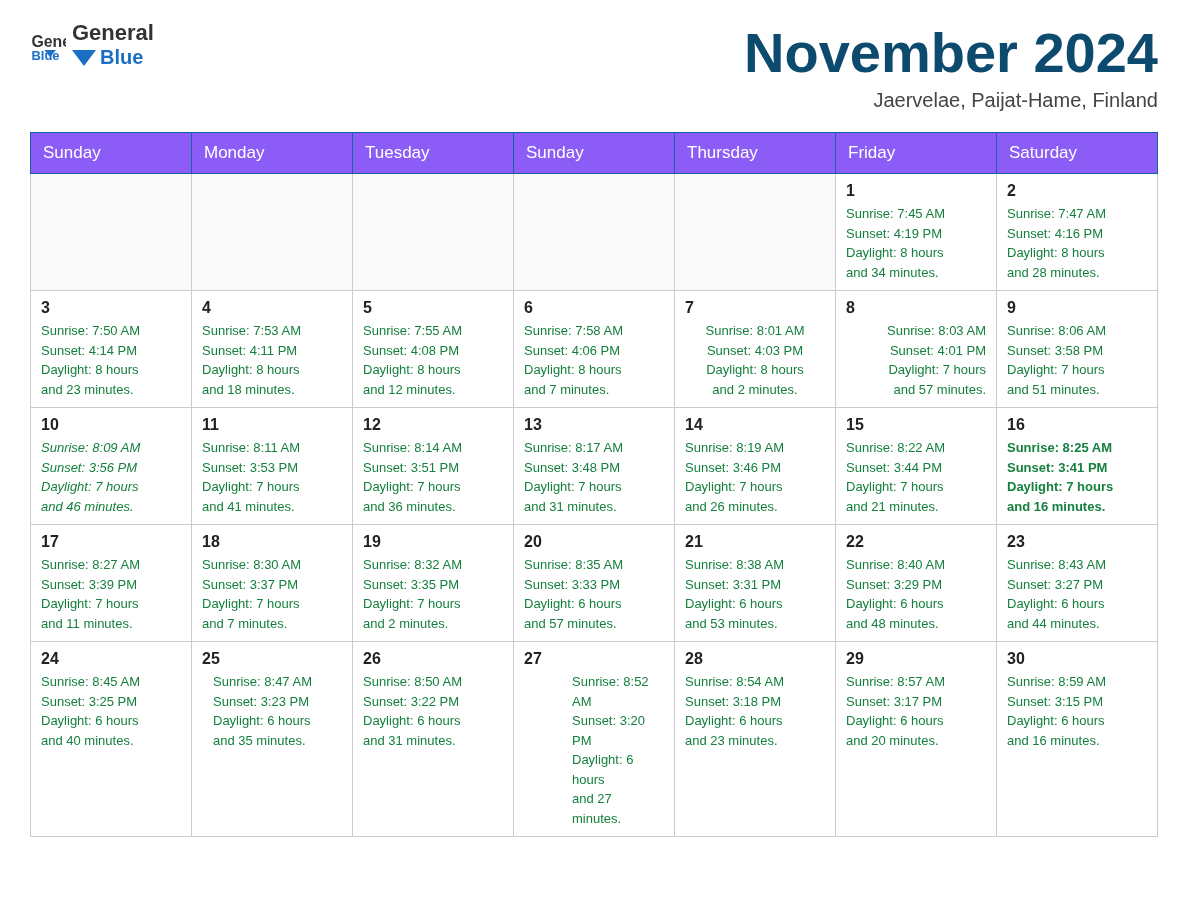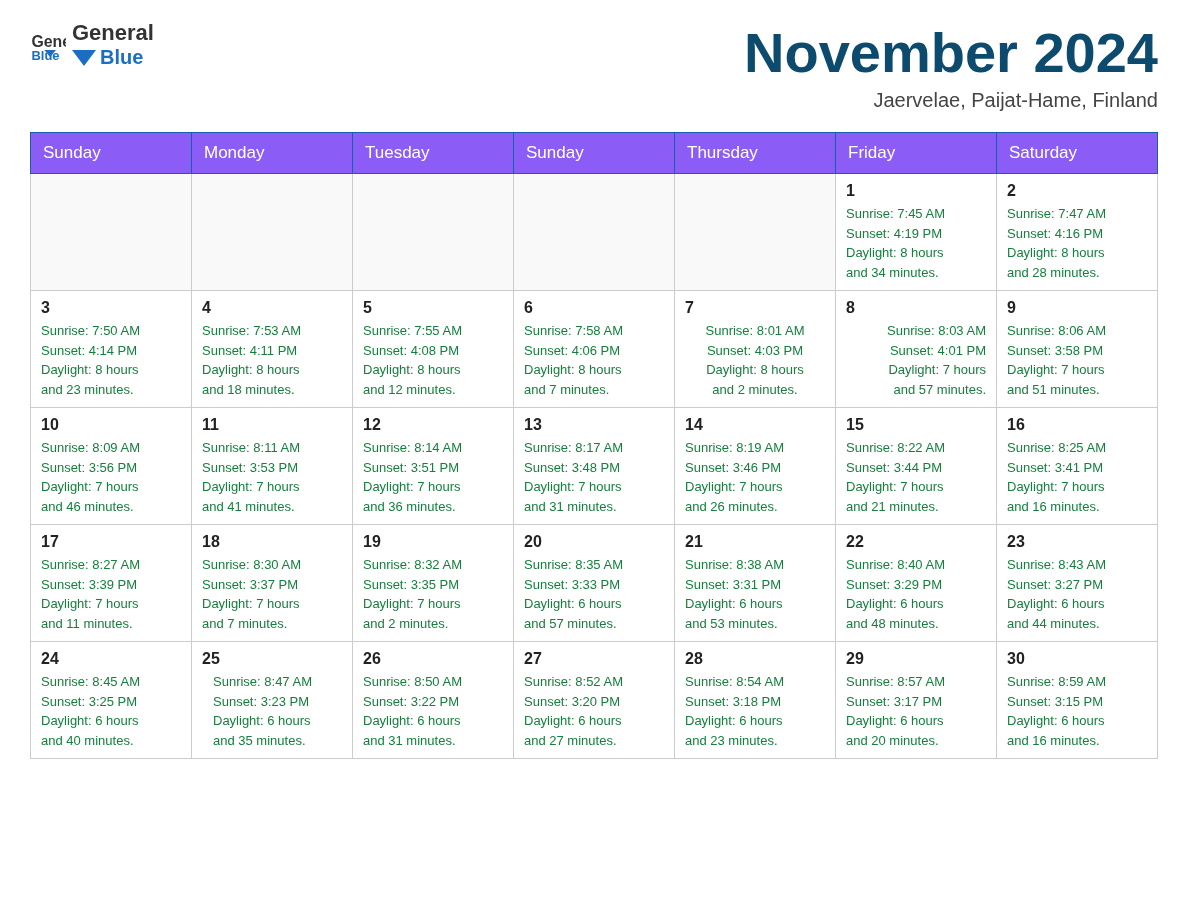--- a/index.html
+++ b/index.html
@@ -184,21 +184,21 @@
           <span class="day-number">9</span>
           <div class="day-info" style="white-space: pre-line;">Sunrise: 8:06 AM
 Sunset: 3:58 PM
 Daylight: 7 hours
 and 51 minutes.</div>
         </td>
       </tr>
       <tr>
         <td>
           <span class="day-number">10</span>
-          <div class="day-info" style="white-space: pre-line;">Sunrise: 8:09 AM
+          <div class="day-info" style="white-space: pre-line; font-style: italic;">Sunrise: 8:09 AM
 Sunset: 3:56 PM
 Daylight: 7 hours
 and 46 minutes.</div>
         </td>
         <td>
           <span class="day-number">11</span>
           <div class="day-info" style="white-space: pre-line;">Sunrise: 8:11 AM
 Sunset: 3:53 PM
 Daylight: 7 hours
 and 41 minutes.</div>
@@ -226,21 +226,21 @@
         </td>
         <td>
           <span class="day-number">15</span>
           <div class="day-info" style="white-space: pre-line;">Sunrise: 8:22 AM
 Sunset: 3:44 PM
 Daylight: 7 hours
 and 21 minutes.</div>
         </td>
         <td>
           <span class="day-number">16</span>
-          <div class="day-info" style="white-space: pre-line;">Sunrise: 8:25 AM
+          <div class="day-info" style="white-space: pre-line; font-weight: bold;">Sunrise: 8:25 AM
 Sunset: 3:41 PM
 Daylight: 7 hours
 and 16 minutes.</div>
         </td>
       </tr>
       <tr>
         <td>
           <span class="day-number">17</span>
           <div class="day-info" style="white-space: pre-line;">Sunrise: 8:27 AM
 Sunset: 3:39 PM
@@ -307,21 +307,21 @@
         </td>
         <td>
           <span class="day-number">26</span>
           <div class="day-info" style="white-space: pre-line;">Sunrise: 8:50 AM
 Sunset: 3:22 PM
 Daylight: 6 hours
 and 31 minutes.</div>
         </td>
         <td>
           <span class="day-number">27</span>
-          <div class="day-info" style="white-space: pre-line;">Sunrise: 8:52 AM
+          <div class="day-info" style="white-space: pre-line; margin-left: 48px;">Sunrise: 8:52 AM
 Sunset: 3:20 PM
 Daylight: 6 hours
 and 27 minutes.</div>
         </td>
         <td>
           <span class="day-number">28</span>
           <div class="day-info" style="white-space: pre-line;">Sunrise: 8:54 AM
 Sunset: 3:18 PM
 Daylight: 6 hours
 and 23 minutes.</div>

